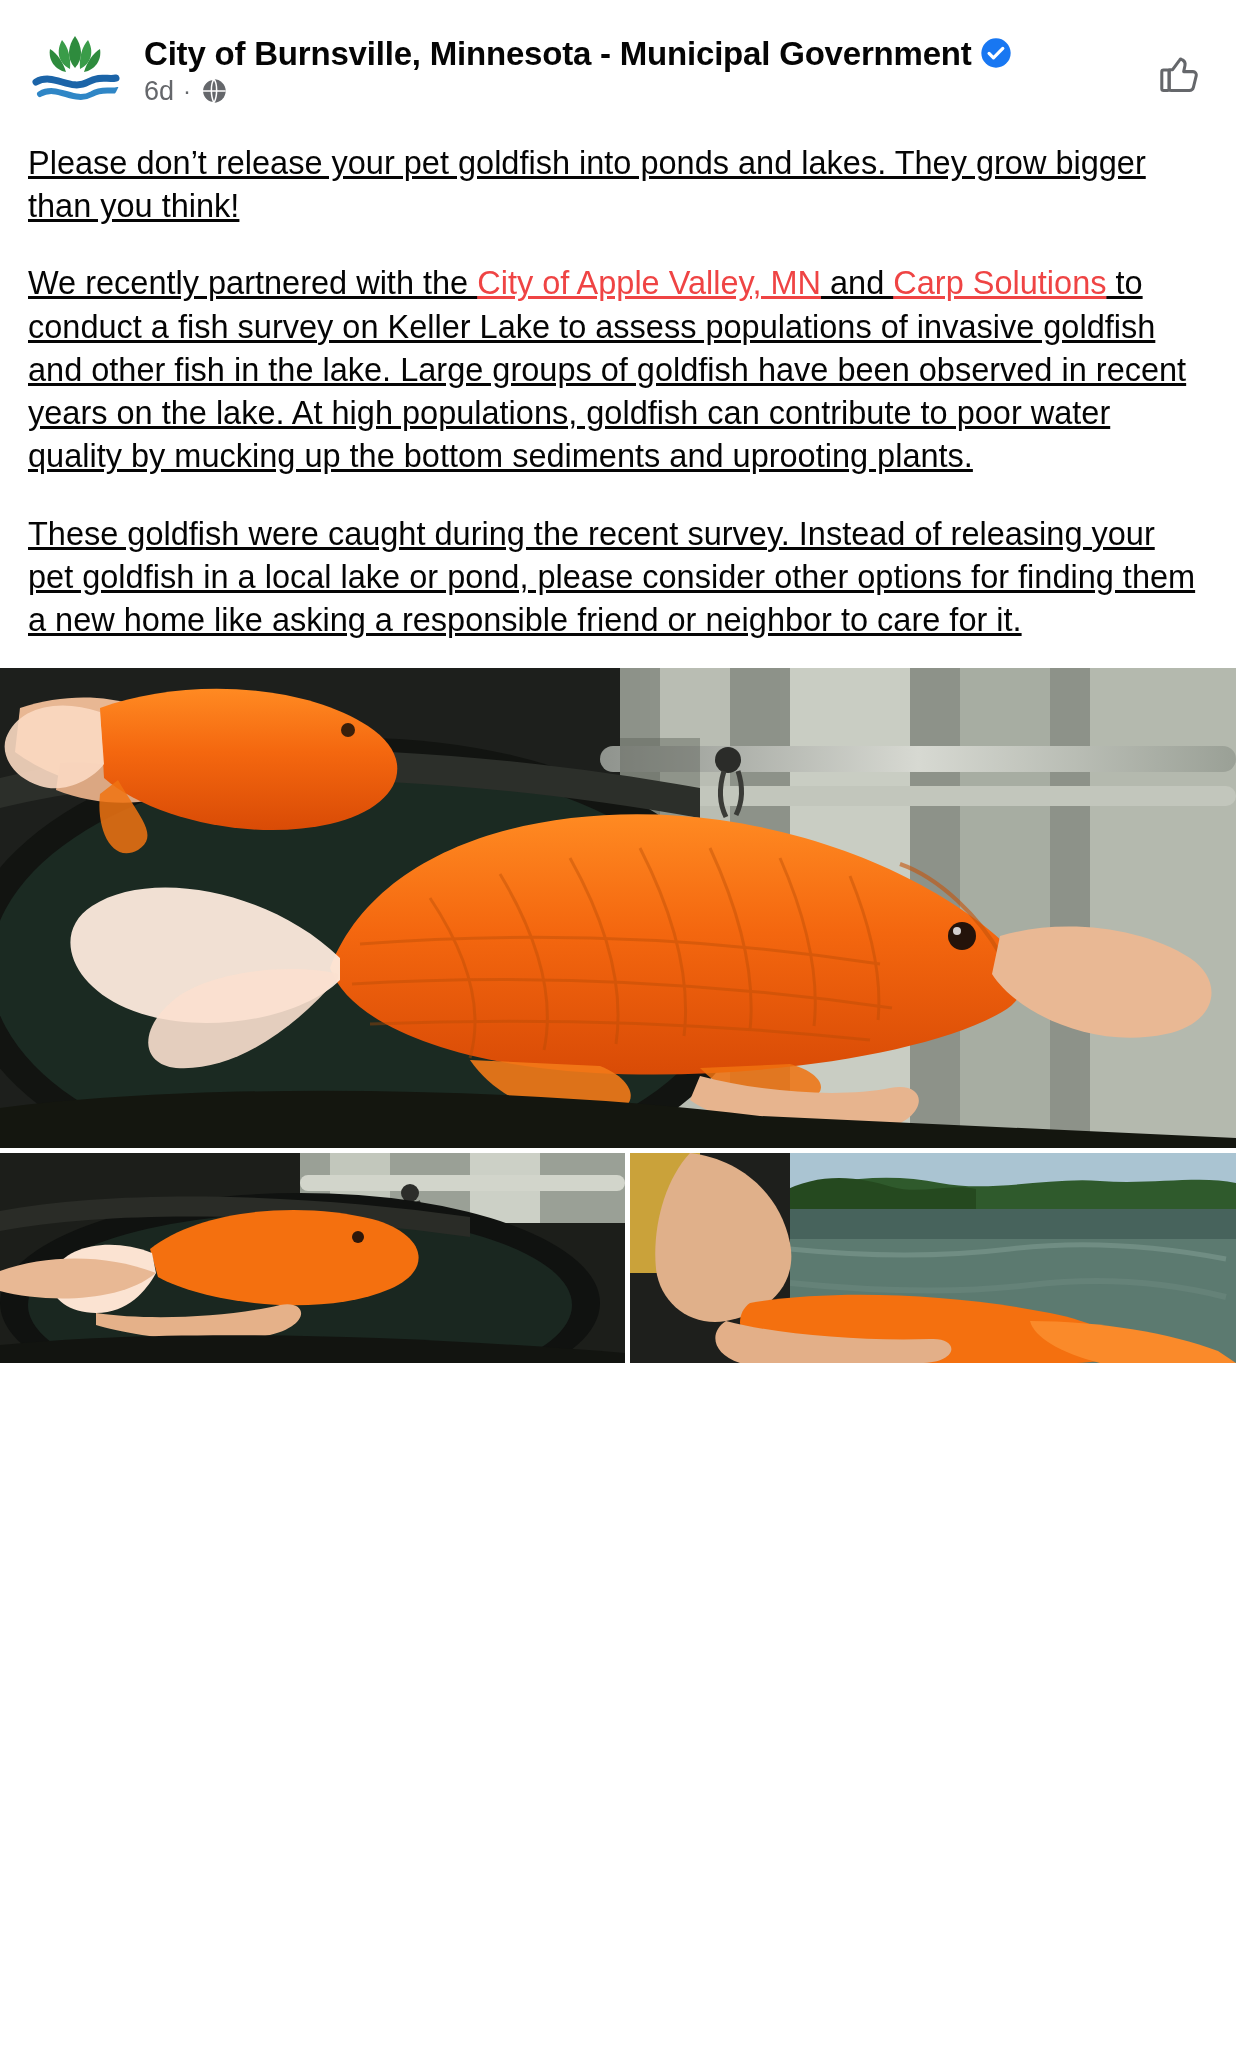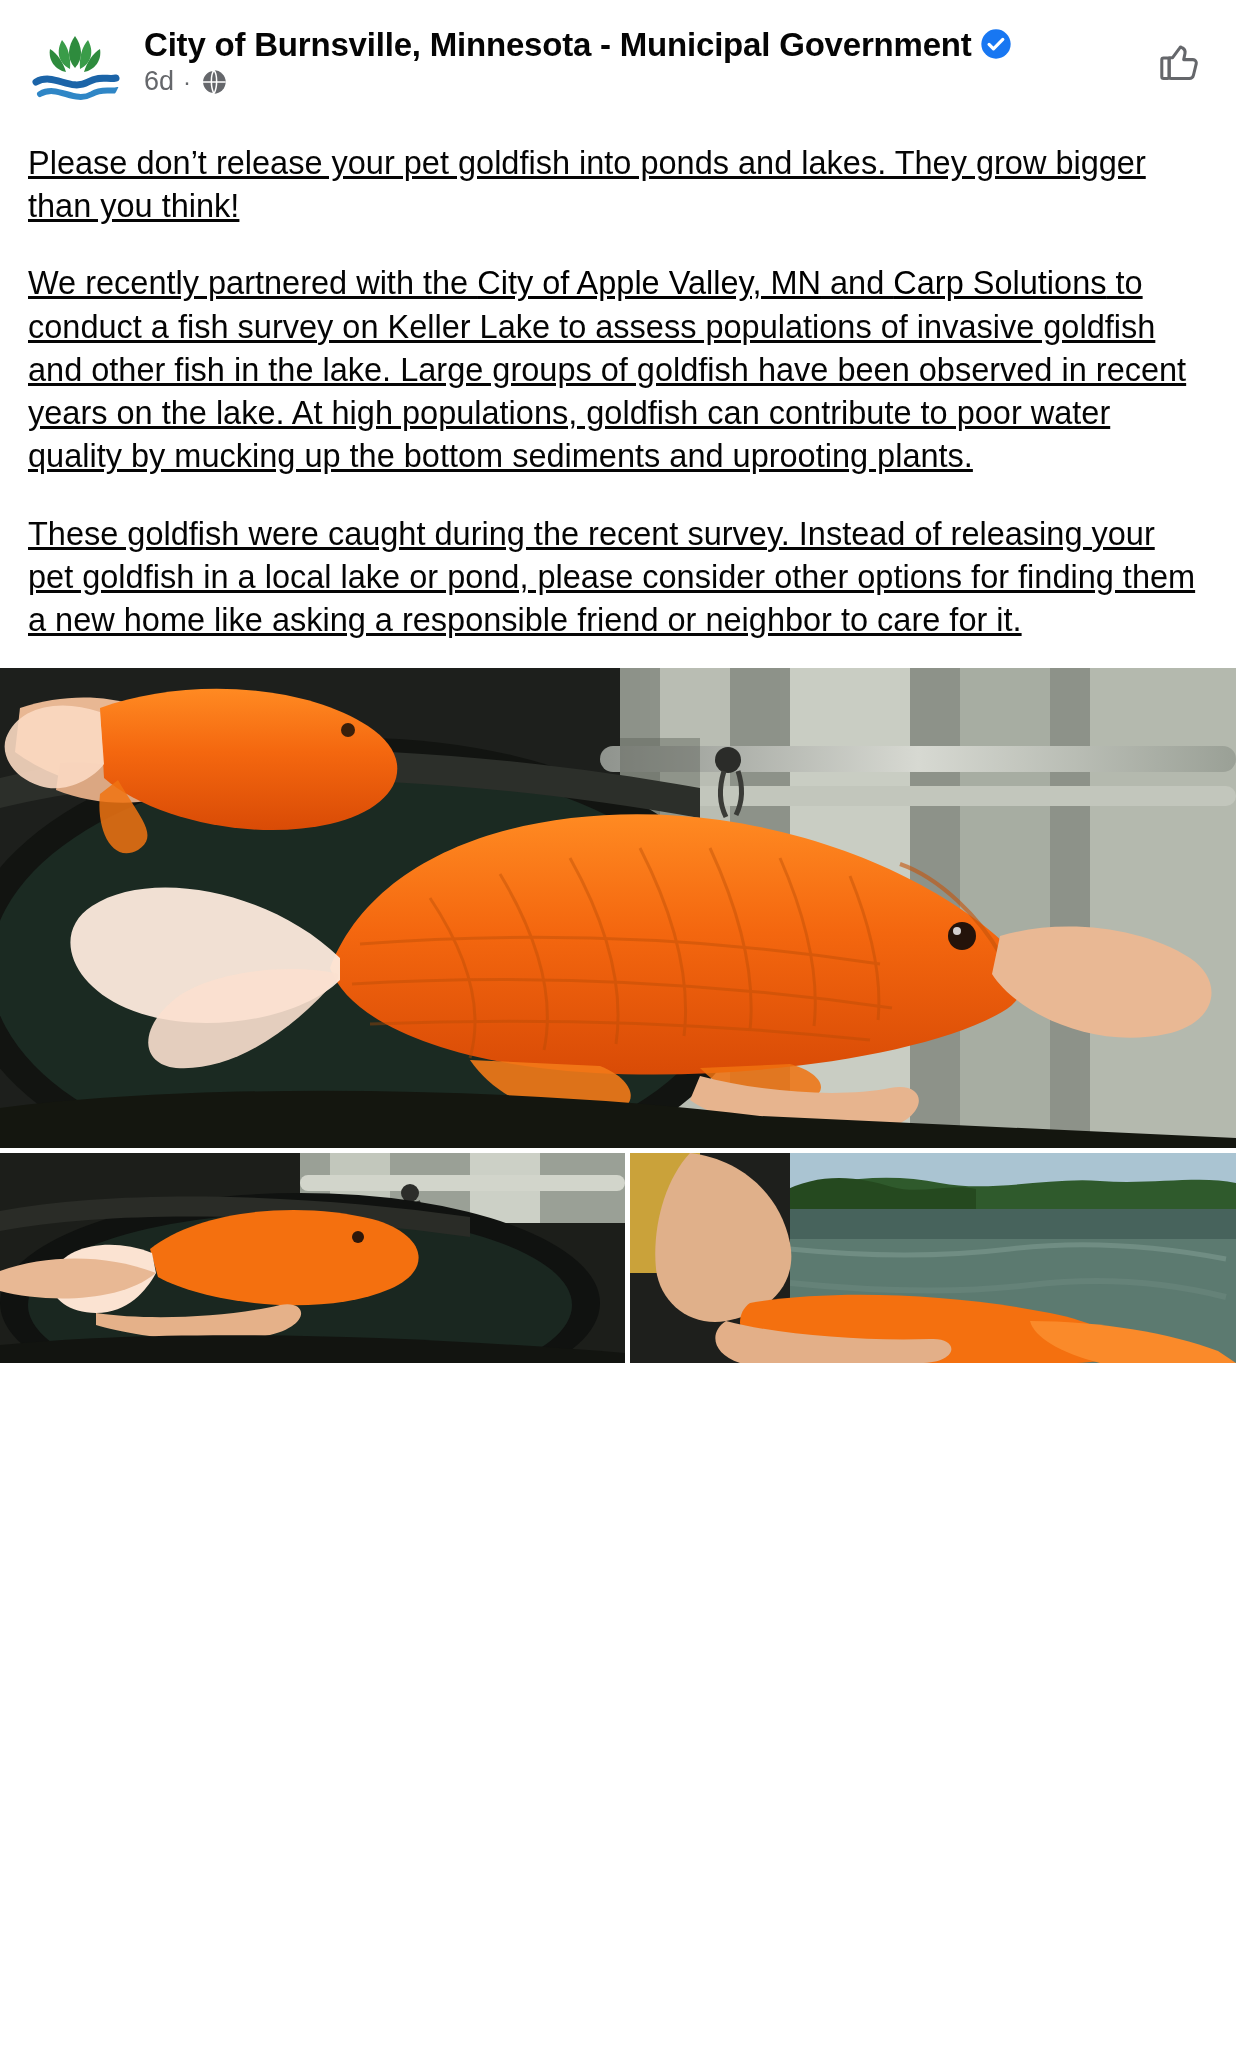--- a/index.html
+++ b/index.html
@@ -11,21 +11,21 @@
   .post {
     width: 1236px;
     background: #ffffff;
     position: relative;
     overflow: hidden;
   }
 
   
   .post-header {
     display: flex;
-    align-items: flex-start;
+    align-items: center;
     padding: 18px 22px 0 28px;
   }
   .avatar {
     width: 94px;
     height: 94px;
     border-radius: 50%;
     flex: 0 0 94px;
     background: #ffffff;
     position: relative;
     overflow: hidden;
@@ -74,21 +74,21 @@
 
   
   .post-body {
     padding: 26px 30px 0 28px;
     font-size: 32.5px;
     line-height: 1.33;
     color: #050505;
   }
   .para { margin-bottom: 34px; text-decoration: underline; }
   .para:last-child { margin-bottom: 0; margin-top: 19px; }
-  .mention { color: #000000; }
+  .mention { color: #ef4444; }
 
   
   .photo-grid {
     margin-top: 26px;
     width: 100%;
   }
   .photo-main {
     width: 100%;
     height: 480px;
     position: relative;

